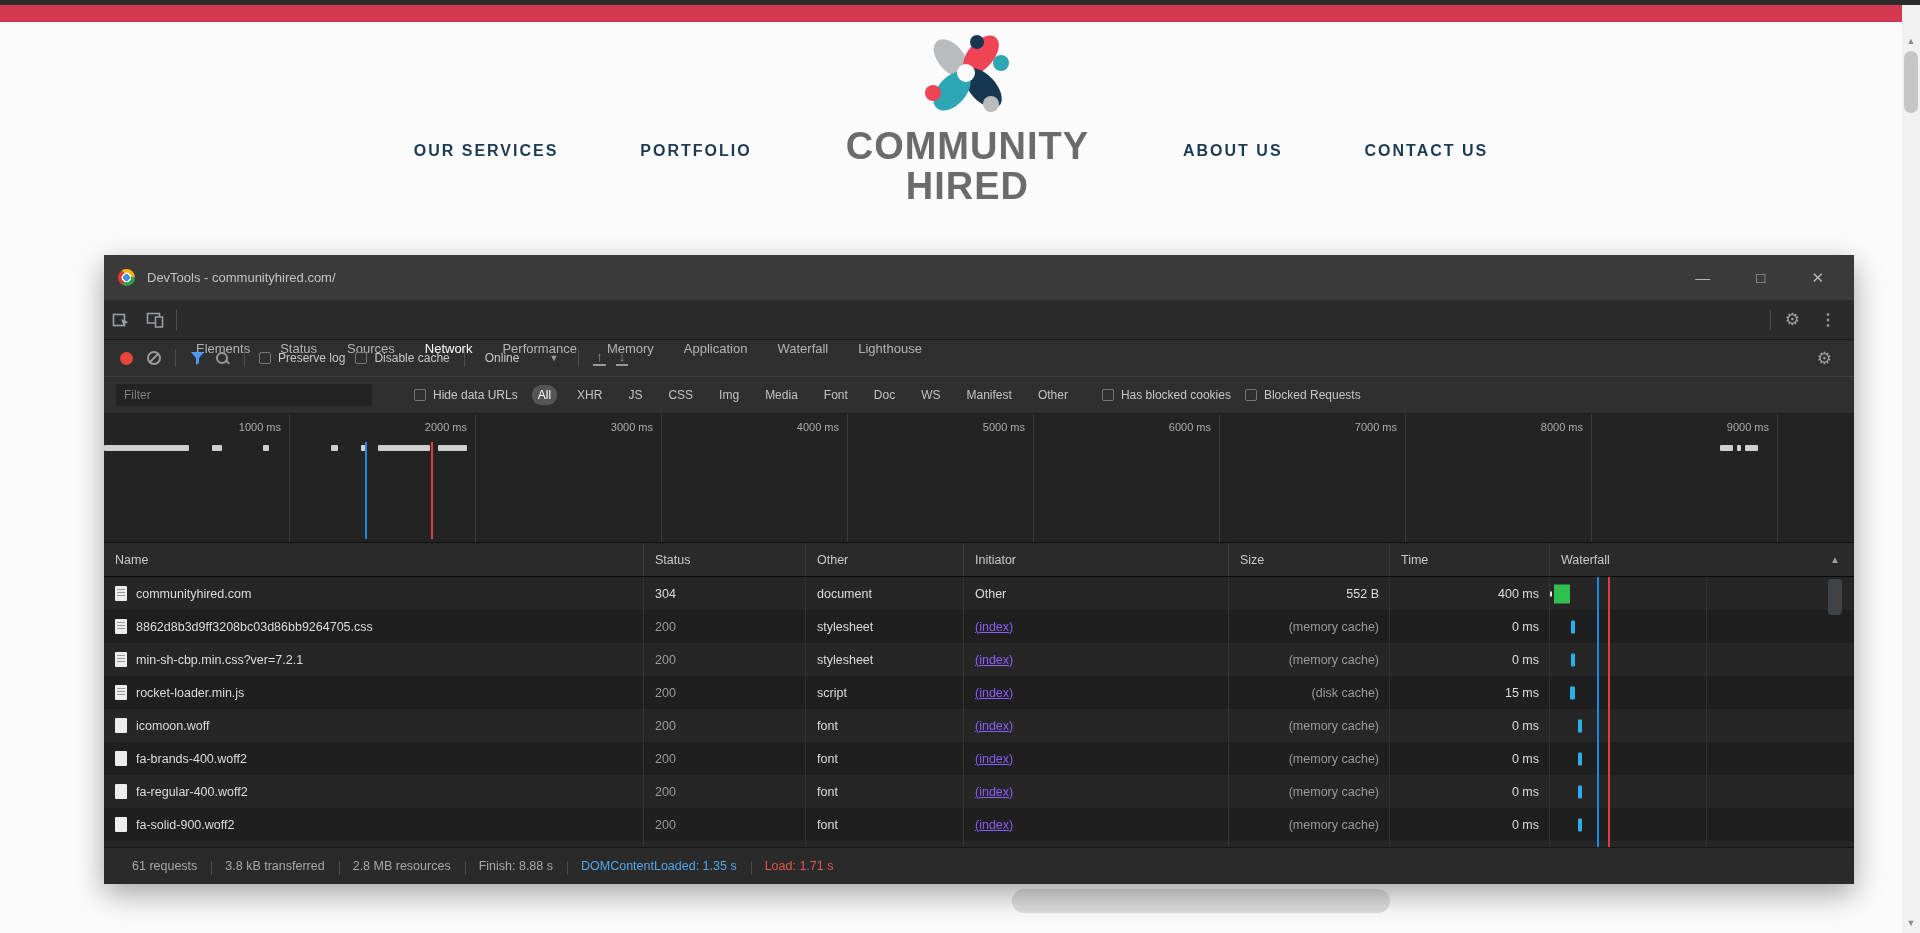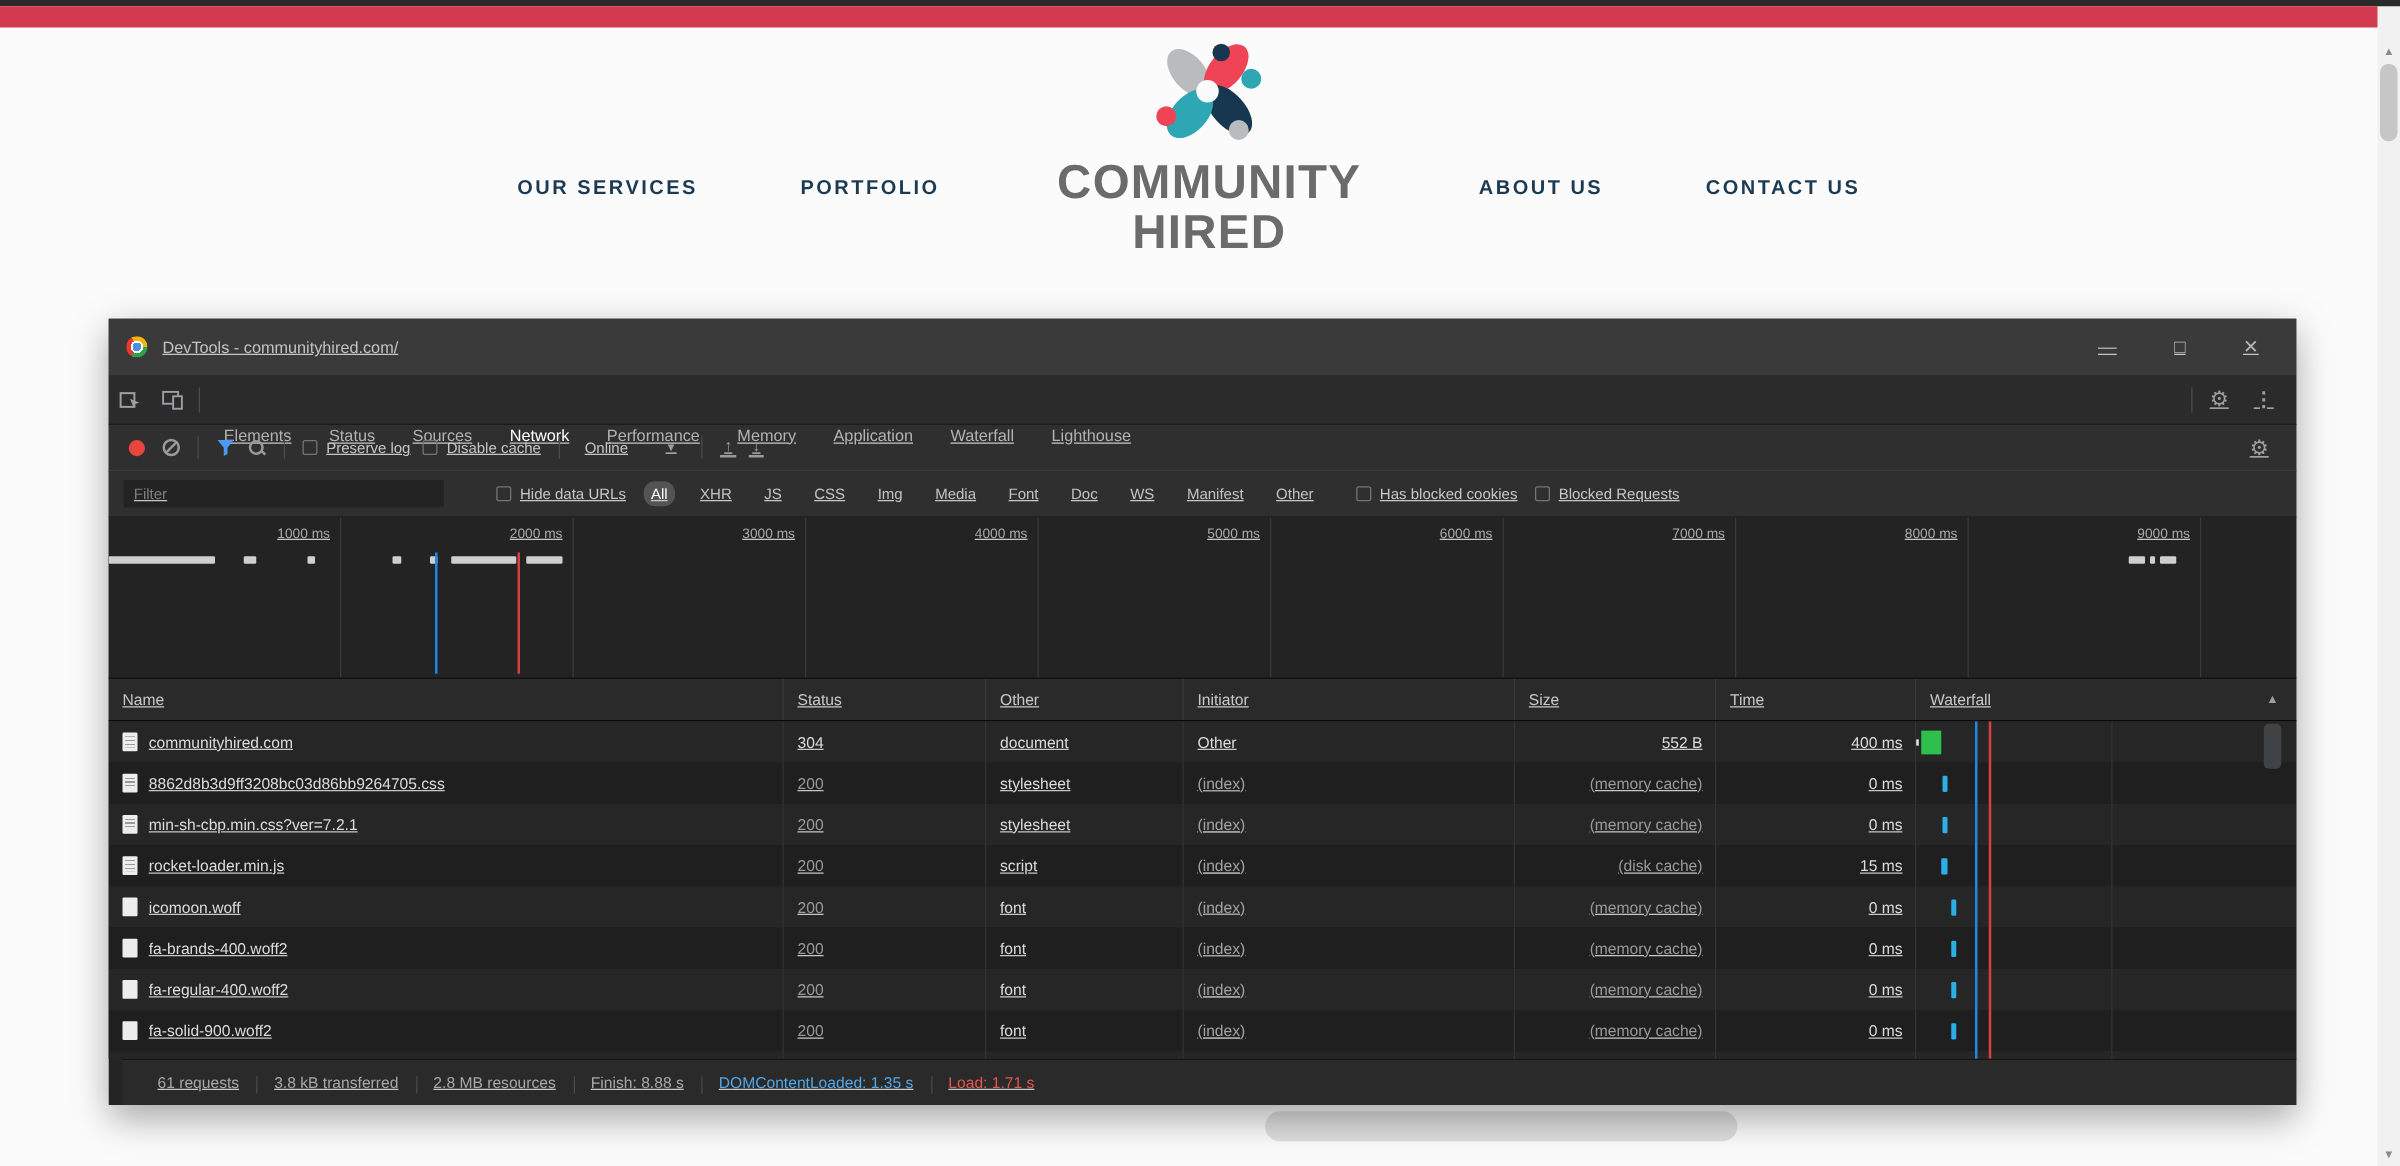--- a/index.html
+++ b/index.html
@@ -23,23 +23,23 @@
               color:#1c3b52; cursor:pointer; white-space:nowrap;}
   .logo-block { display:flex; flex-direction:column; align-items:center; margin:0 12px; }
   .logo-mark { width:96px; height:92px; margin-bottom:4px; }
   .logo-text { font-size:38px; font-weight:600; letter-spacing:1px; color:#6b6b6b;
                line-height:40px; text-align:center;}
 
   .bottom-pill { position:absolute; left:1012px; top:889px; width:378px; height:24px;
                  background:#dfdfdf; border-radius:12px; }
 
   
-  .dt-window { position:absolute; left:87px; top:255px; width:1750px; height:629px;
+  .dt-window { position:absolute; left:104px; top:255px; width:1750px; height:629px;
                background:#242424; box-shadow:0 10px 28px rgba(0,0,0,.35); z-index:3;
-               font-size:12px; color:#c7c7c7;text-decoration:underline; }
+               font-size:12px; color:#c7c7c7; }
 
   
   .dt-titlebar { height:45px; background:#3a3a3a; display:flex; align-items:center; padding:0 14px;}
   .chrome-icon { width:17px; height:17px; border-radius:50%; margin-right:12px;
      background:
        radial-gradient(circle at 50% 50%, #4a90e2 0 3.5px, #ffffff 3.5px 5px, rgba(0,0,0,0) 5px),
        conic-gradient(from 210deg, #e33b2e 0 33.3%, #f7b50c 0 66.6%, #31a24c 0 100%); }
   .dt-title { font-size:13px; color:#c3c3c3; }
   .win-controls { margin-left:auto; display:flex; align-items:center; gap:46px; padding-right:16px;}
   .win-btn { color:#b5b5b5; font-size:15px; line-height:15px; cursor:pointer;}
@@ -109,37 +109,37 @@
   .dt-body { position:relative; height:270px; overflow:hidden; background:#1f1f1f;}
   .dt-row { display:grid; grid-template-columns:540px 162px 158px 265px 161px 160px 1fr;
             height:33px; align-items:center; font-size:12.5px; color:#dcdcdc; cursor:pointer;}
   .dt-row:nth-child(odd) { background:#262626; }
   .dt-row:nth-child(even){ background:#1f1f1f; }
   .cell { height:100%; display:flex; align-items:center; padding-left:11px;
           border-right:1px solid #333333; overflow:hidden; white-space:nowrap;}
   .cell.right { justify-content:flex-end; padding-right:10px;}
   .cell.wf { border-right:none; position:relative;}
   .dim { color:#9a9a9a; }
-  .init-link { text-decoration:underline; color:#a3a3a3;}
+  .init-link { text-decoration:underline; color:#8b5cf6;}
   .fi { flex:0 0 12px; width:12px; height:15px; background:#ededed; border-radius:1px;
         margin-right:9px; position:relative;}
   .fi.document::after { content:""; position:absolute; left:2px; right:2px; top:3px; height:9px;
         background:repeating-linear-gradient(to bottom,#9a9a9a 0 1px, rgba(0,0,0,0) 1px 3px);}
   .wf-mark { position:absolute; top:50%; transform:translateY(-50%);}
   .wf-mark.block { height:19px; }
   .wf-mark.block::before { content:""; position:absolute; left:-5px; top:7px; width:3px; height:5px; background:#e8e8e8;}
   .wf-mark.tick { height:13px; border-radius:1px;}
   .body-guide { position:absolute; top:0; bottom:0; width:2px; z-index:2;}
   .body-gridline { position:absolute; top:0; bottom:0; left:1602px; width:1px; background:#333333;}
   .body-scrollthumb { position:absolute; left:1724px; top:2px; width:14px; height:36px;
                       background:#404346; border-radius:4px; cursor:pointer;}
 
   
   .dt-statusbar { height:37px; background:#2a2a2a; border-top:1px solid #161616;
-                  display:flex; align-items:center; font-size:12.5px; color:#a8a8a8; padding-left:14px;margin-left:11px;}
+                  display:flex; align-items:center; font-size:12.5px; color:#a8a8a8; padding-left:14px;}
   .sb-item { padding:0 14px; position:relative; white-space:nowrap;}
   .sb-item + .sb-item::before { content:""; position:absolute; left:0; top:2px; height:14px;
                                 width:1px; background:#4a4a4a;}
 </style>
 </head>
 <body>
 
 <div class="top-dark"></div>
 <div class="top-red" style="background: rgb(212, 58, 79);"></div>
 

